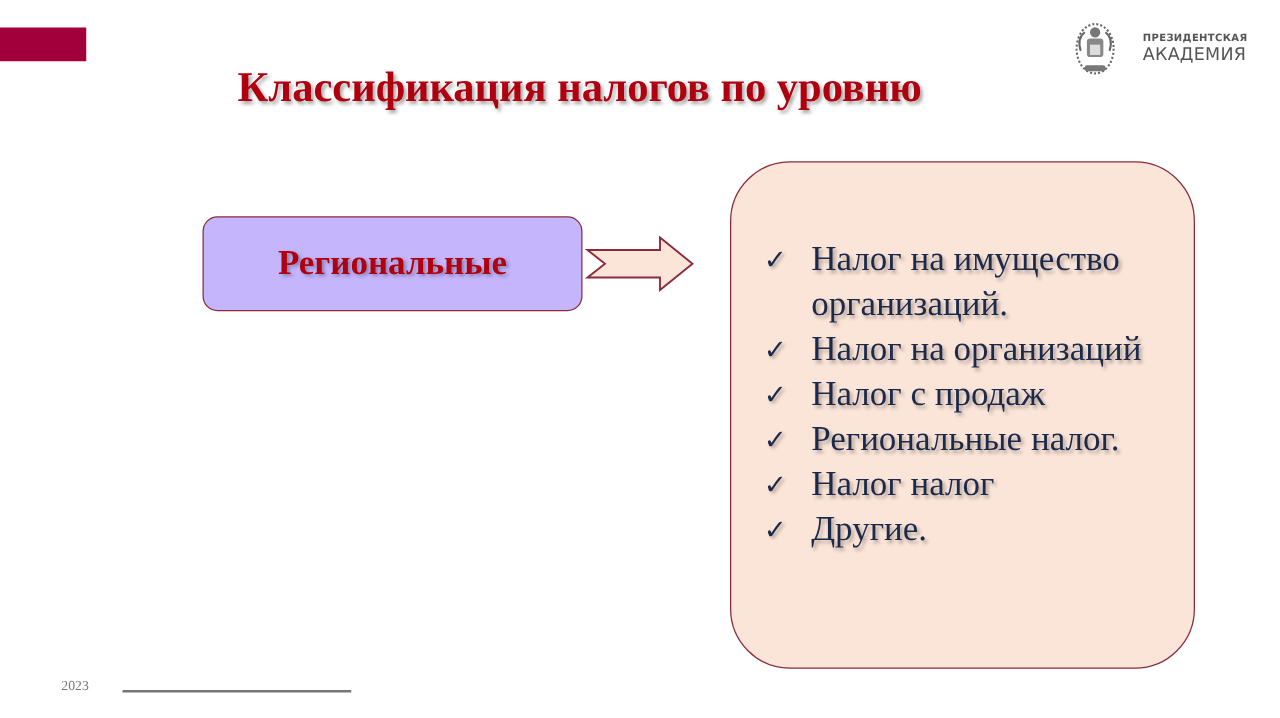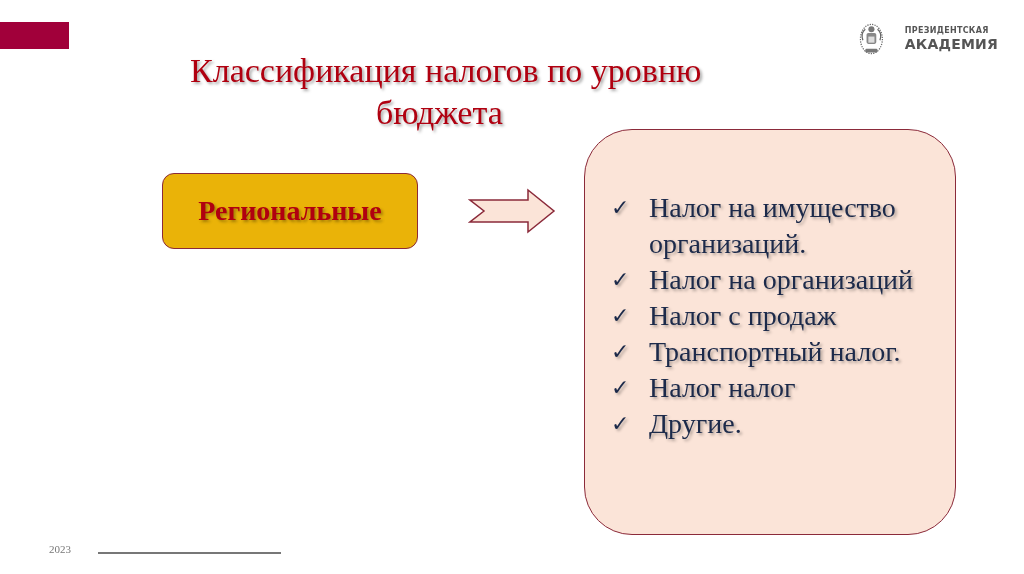--- a/index.html
+++ b/index.html
@@ -41,47 +41,47 @@
       color: #555555;
       line-height: 1;
     }
     .logo-line1 {
       font-size: 8px;
       font-weight: bold;
       letter-spacing: 0.3px;
     }
     .logo-line2 {
       font-size: 14px;
-      font-weight: bold;
+      font-weight: normal;
       letter-spacing: 0.2px;
       margin-top: 2px;
     }
     .title {
       position: absolute;
       left: 190px;
       top: 50px;
       width: 640px;
       color: #b00010;
       font-family: "Liberation Serif", serif;
-      font-weight: normal;
+      font-weight: bold;
       font-size: 34px;
       line-height: 42px;
       text-shadow: 2px 2px 3px rgba(0,0,0,0.35);
     }
     .title .line1 { display: block; }
     .title .line2 { display: block; padding-left: 186px; }
     .category-box {
       position: absolute;
       left: 162px;
       top: 173px;
-      width: 256px;
+      width: 304px;
       height: 76px;
       border: 1.5px solid #8b2a3a;
       border-radius: 12px;
-      background: #eab308;
+      background: #c4b5fd;
       display: flex;
       align-items: center;
       justify-content: center;
       box-sizing: border-box;
     }
     .category-label {
       color: #b00010;
       font-weight: bold;
       font-size: 28px;
       text-shadow: 2px 2px 3px rgba(0,0,0,0.3);
@@ -163,21 +163,20 @@
     <rect x="12" y="44" width="20" height="6" rx="2" fill="#777"></rect>
   </svg>
   <div class="logo-text">
     <div class="logo-line1">ПРЕЗИДЕНТСКАЯ</div>
     <div class="logo-line2">АКАДЕМИЯ</div>
   </div>
 </div>
 
 <h1 class="title" style="margin:0;">
   <span class="line1">Классификация налогов по уровню</span>
-  <span class="line2">бюджета</span>
 </h1>
 
 <div class="category-box">
   <span class="category-label">Региональные</span>
 </div>
 
 <svg class="arrow" viewBox="0 0 88 46">
   <polygon points="2,12 60,12 60,2 86,23 60,44 60,34 2,34 16,23" fill="#fbe4d8" stroke="#8b2a3a" stroke-width="1.5"></polygon>
 </svg>
 
@@ -190,21 +189,21 @@
     <li class="tax-item">
       <span class="check">✓</span>
       <span class="item-text">Налог на организаций</span>
     </li>
     <li class="tax-item">
       <span class="check">✓</span>
       <span class="item-text">Налог с продаж</span>
     </li>
     <li class="tax-item">
       <span class="check">✓</span>
-      <span class="item-text">Транспортный налог.</span>
+      <span class="item-text">Региональные налог.</span>
     </li>
     <li class="tax-item">
       <span class="check">✓</span>
       <span class="item-text">Налог налог</span>
     </li>
     <li class="tax-item">
       <span class="check">✓</span>
       <span class="item-text">Другие.</span>
     </li>
   </ul>

